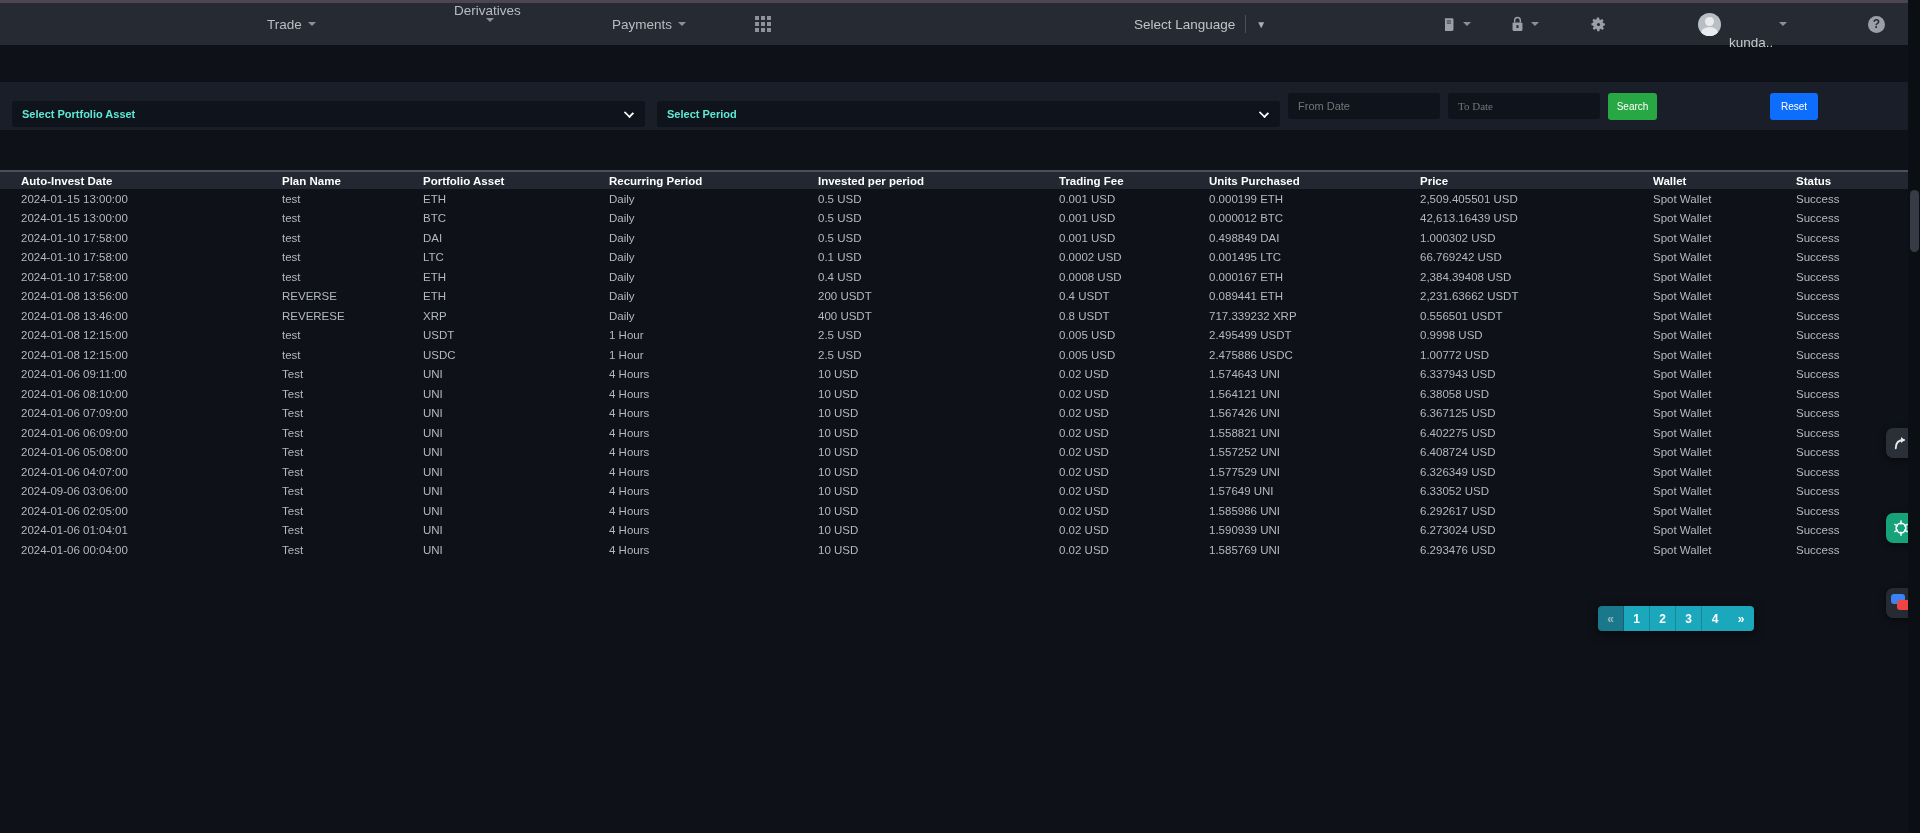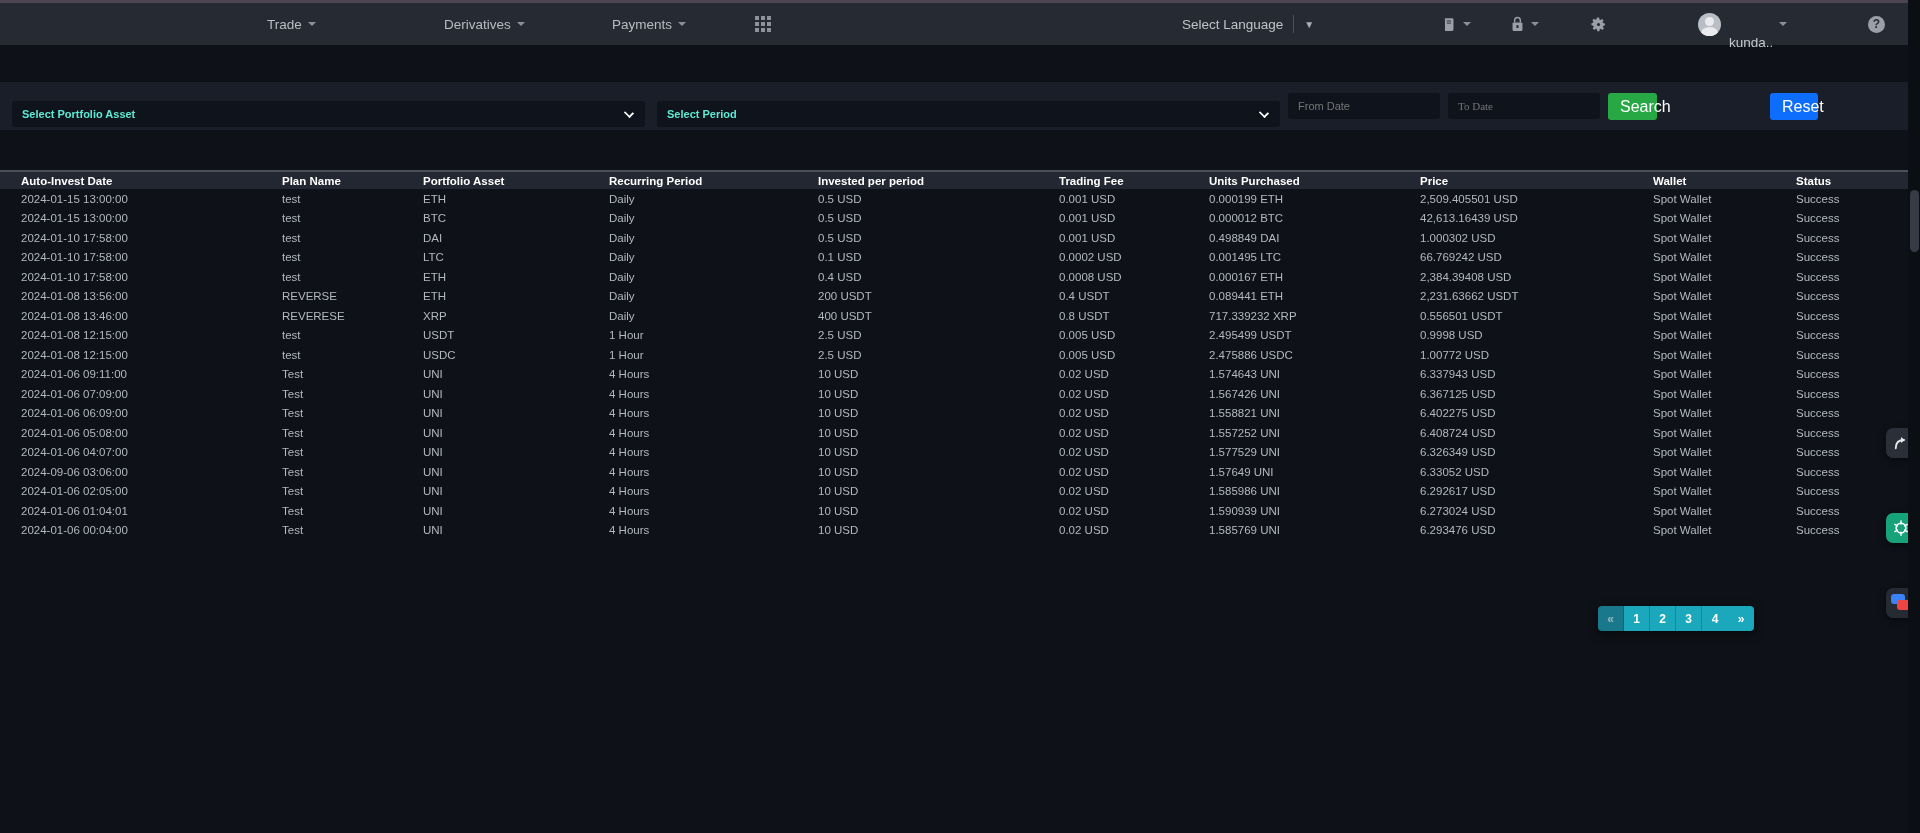--- a/index.html
+++ b/index.html
@@ -32,21 +32,21 @@
   .select-box { position:absolute; top:11px; height:26px; background:#0f131c; border-radius:3px;
                 display:flex; align-items:center; color:#5eead4; cursor:pointer;margin-top:8px; }
   .select-box .lbl { font-size:11px; font-weight:bold; padding-left:10px; }
   .chevron { position:absolute; right:12px; top:8px; width:8px; height:8px;
              border-right:2px solid #ffffff; border-bottom:2px solid #ffffff;
              transform:rotate(45deg) scale(1,0.8); }
   .date-input { position:absolute; top:11px; height:26px; background:#0f131c; border:none;
                 border-radius:3px; color:#9aa0a6; font-size:11px; padding-left:10px;
                 font-family:"Liberation Sans", sans-serif; outline:none; }
   .btn { position:absolute; top:11px; height:27px; border:none; border-radius:3px; color:#fff;
-         font-size:16px; font-family:"Liberation Sans", sans-serif; cursor:pointer;padding-left:12px; }
+         font-size:10px; font-family:"Liberation Sans", sans-serif; cursor:pointer; }
   .btn-search { left:1608px; width:49px; background:#28a745; }
   .btn-reset  { left:1770px; width:48px; background:#0d6efd; }
 
   
   .table-wrap { position:absolute; left:0; top:170px; width:1908px; }
   table { width:1908px; border-collapse:collapse; table-layout:fixed; }
   thead th { background:#232731; border-top:2px solid #4b5059; color:#ffffff; font-size:11.5px;
              font-weight:bold; text-align:left; height:18px; padding:0; }
   tbody td { color:#b4b8c0; font-size:11.5px; height:19.5px; padding:0; white-space:nowrap;
              overflow:hidden; }
@@ -78,42 +78,42 @@
 </head>
 <body>
 
 <div class="top-strip"></div>
 
 <div class="navbar">
   <div class="nav-item" style="left:267px;">
     <span>Trade</span>
     <span class="caret-down"></span>
   </div>
-  <div class="nav-item" style="left:444px;">
+  <div class="nav-item" style="left:454px;flex-direction:column;">
     <span>Derivatives</span>
     <span class="caret-down"></span>
   </div>
   <div class="nav-item" style="left:612px;">
     <span>Payments</span>
     <span class="caret-down"></span>
   </div>
   <div class="nav-item" style="left:755px;">
     <span class="grid-icon">
       <span></span>
         <span></span>
         <span></span>
         <span></span>
         <span></span>
         <span></span>
         <span></span>
         <span></span>
         <span></span>
     </span>
   </div>
-  <div class="nav-item" style="left:1182px; color:#c0c3c8;justify-content:center;">
+  <div class="nav-item" style="left:1134px; color:#c0c3c8;justify-content:center;">
     <span>Select Language</span>
     <span class="lang-divider"></span>
     <span class="lang-tri">▼</span>
   </div>
   <div class="nav-item" style="left:1440px;">
     <svg width="17" height="17" viewBox="0 0 24 24" class="nav-svg">
       <path d="M6 3h11a2 2 0 0 1 2 2v14a2 2 0 0 1-2 2H6z" fill="#9aa0a8" stroke="none"></path>
       <path d="M6 3v18" stroke="#262a33" stroke-width="2"></path>
       <path d="M9.5 7h6M9.5 10h6" stroke="#262a33" stroke-width="1.3"></path>
     </svg>
@@ -304,20 +304,32 @@
           <td>UNI</td>
           <td>4 Hours</td>
           <td>10 USD</td>
           <td>0.02 USD</td>
           <td>1.574643 UNI</td>
           <td>6.337943 USD</td>
           <td>Spot Wallet</td>
           <td>Success</td>
         </tr>
         <tr>
+          <td>2024-01-06 08:10:00</td>
+          <td>Test</td>
+          <td>UNI</td>
+          <td>4 Hours</td>
+          <td>10 USD</td>
+          <td>0.02 USD</td>
+          <td>1.564121 UNI</td>
+          <td>6.38058 USD</td>
+          <td>Spot Wallet</td>
+          <td>Success</td>
+        </tr>
+        <tr>
           <td>2024-01-06 07:09:00</td>
           <td>Test</td>
           <td>UNI</td>
           <td>4 Hours</td>
           <td>10 USD</td>
           <td>0.02 USD</td>
           <td>1.567426 UNI</td>
           <td>6.367125 USD</td>
           <td>Spot Wallet</td>
           <td>Success</td>

